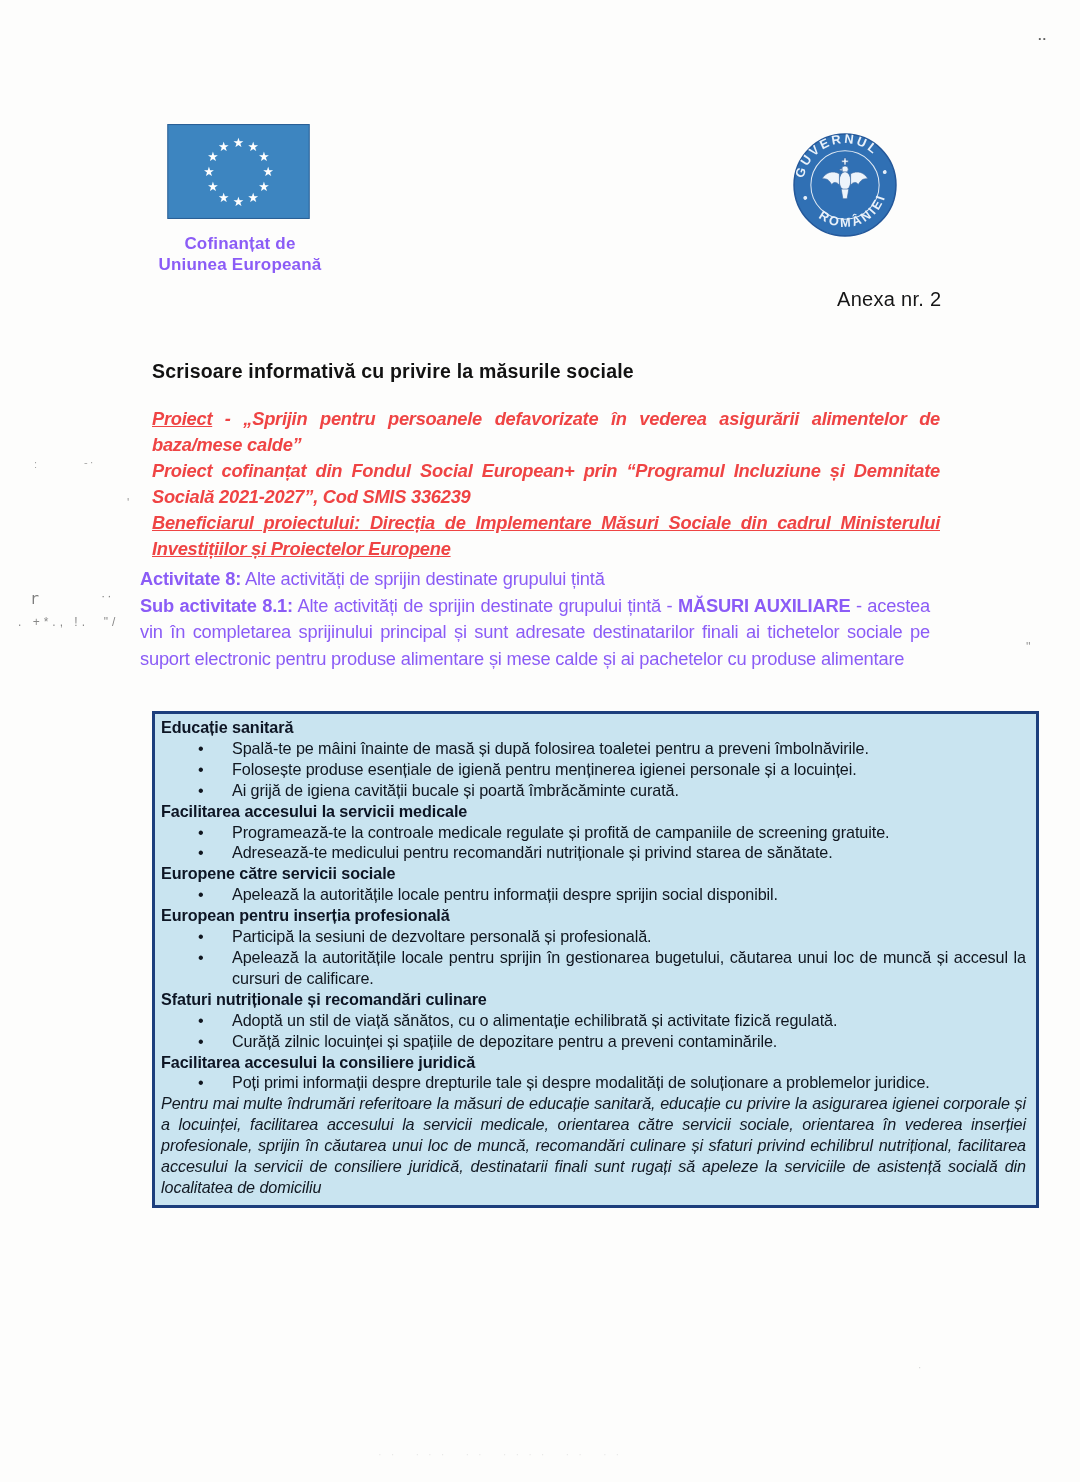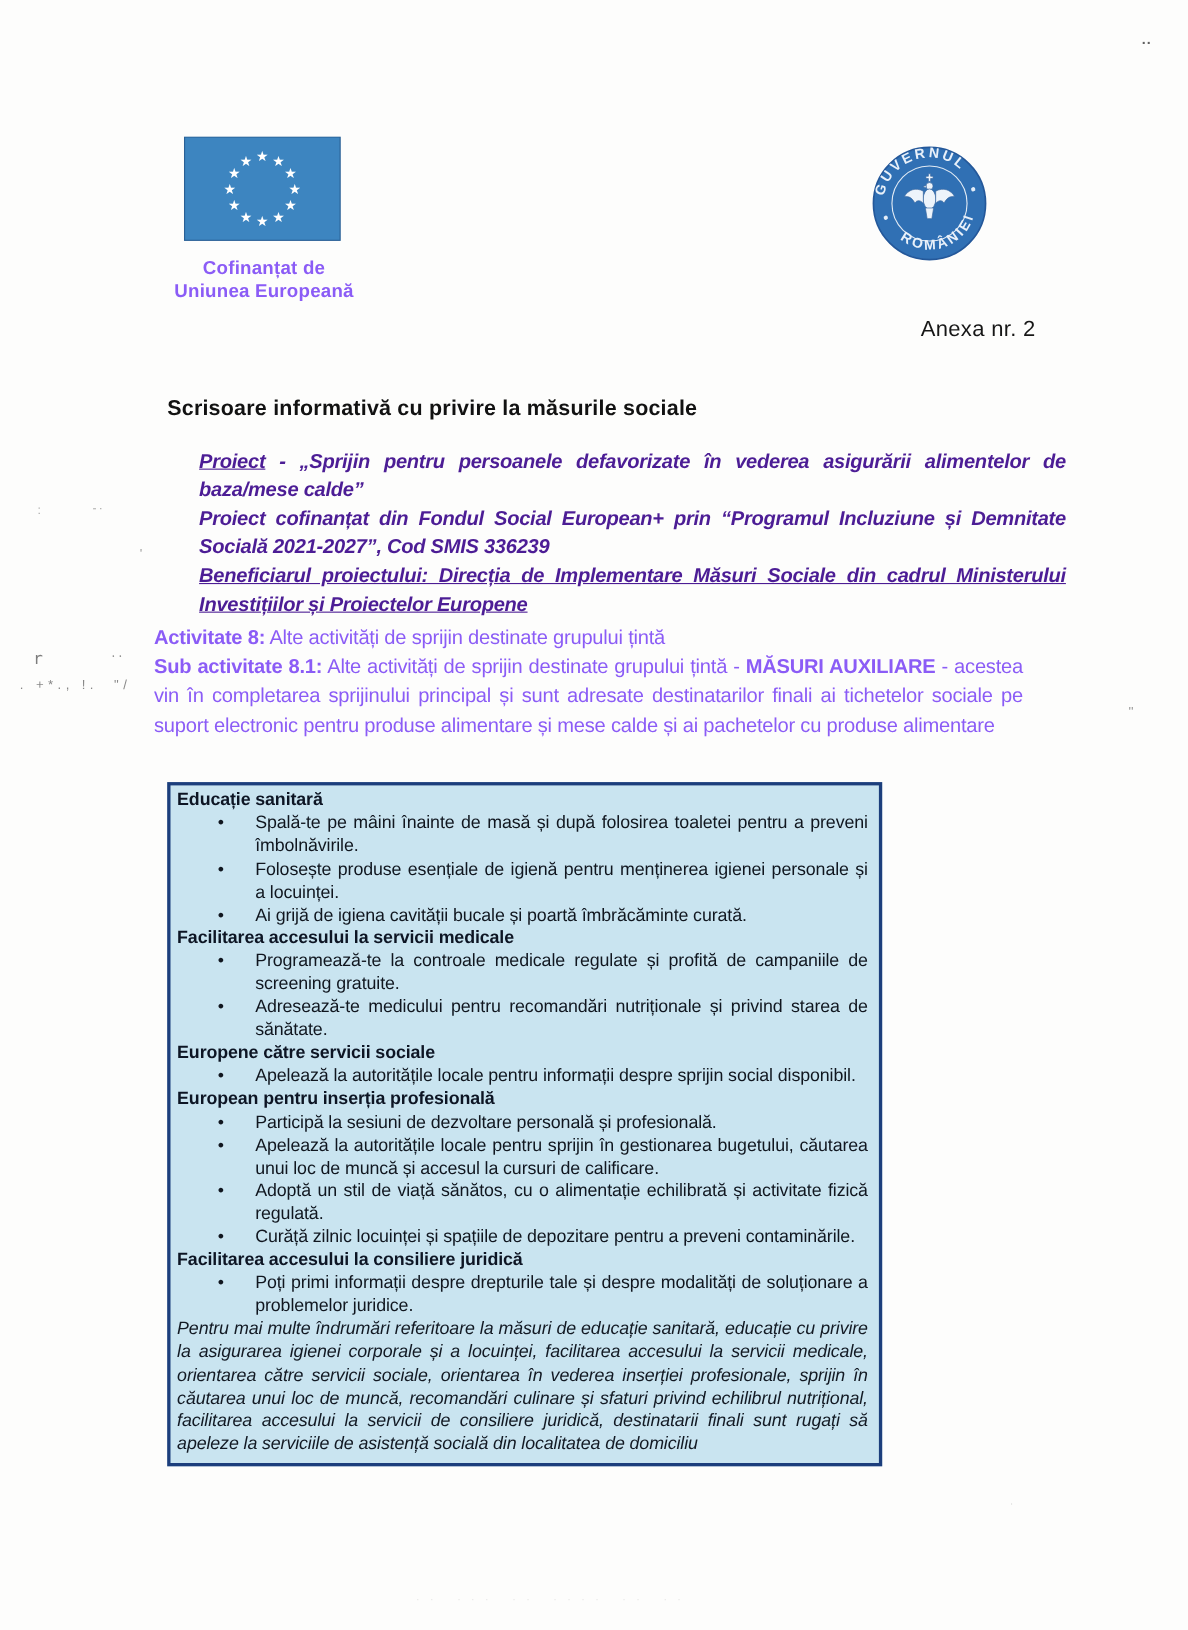--- a/index.html
+++ b/index.html
@@ -20,34 +20,34 @@
   .anexa{position:absolute;left:837px;top:288px;font-size:20px;color:#161616;letter-spacing:.3px;}
   
   .doc-title{
     position:absolute;left:152px;top:360px;width:788px;
     font-weight:bold;font-size:19.5px;color:#121212;letter-spacing:.2px;
   }
   
   .project-block{
     position:absolute;left:152px;top:406px;width:788px;
     font-size:18.3px;line-height:26px;font-weight:bold;font-style:italic;
-    text-align:justify;color:#4c1d95;letter-spacing:-.25px;margin-left:29px;
+    text-align:justify;color:#ef4444;letter-spacing:-.25px;
   }
   .project-block p{margin:0;}
   .u{text-decoration:underline;}
   
   .activity-block{
     position:absolute;left:140px;top:566px;width:790px;
     font-size:18.3px;line-height:26.5px;color:#8b5cf6;text-align:justify;letter-spacing:-.2px;
   }
   .activity-block p{margin:0;}
   .b{font-weight:bold;}
   
   .info-box{
-    position:absolute;left:152px;top:711px;width:650px;box-sizing:border-box;
+    position:absolute;left:152px;top:711px;width:887px;box-sizing:border-box;
     border:3px solid #1c3e7c;background:#c9e4f0;
     padding:3px 10px 7px 6px;
     font-size:16.2px;line-height:20.9px;color:#10161f;letter-spacing:-.1px;
   }
   .box-heading{font-weight:bold;color:#0d1524;}
   .bullet-row{display:flex;}
   .bullet-dot{flex:0 0 71px;box-sizing:border-box;padding-left:37px;text-align:left;color:#10161f;}
   .bullet-text{flex:1;text-align:justify;}
   .closing{font-style:italic;text-align:justify;color:#121923;}
   
@@ -168,20 +168,21 @@
     <div class="box-heading">European pentru inserția profesională</div>
     <div class="bullet-row">
         <span class="bullet-dot">•</span>
         <div class="bullet-text">Participă la sesiuni de dezvoltare personală și profesională.</div>
       </div>
     <div class="bullet-row">
         <span class="bullet-dot">•</span>
         <div class="bullet-text">Apelează la autoritățile locale pentru sprijin în gestionarea bugetului, căutarea unui loc de muncă și accesul la cursuri de calificare.</div>
       </div>
 
+    <div class="box-heading">Sfaturi nutriționale și recomandări culinare</div>
     <div class="bullet-row">
         <span class="bullet-dot">•</span>
         <div class="bullet-text">Adoptă un stil de viață sănătos, cu o alimentație echilibrată și activitate fizică regulată.</div>
       </div>
     <div class="bullet-row">
         <span class="bullet-dot">•</span>
         <div class="bullet-text">Curăță zilnic locuinței și spațiile de depozitare pentru a preveni contaminările.</div>
       </div>
 
     <div class="box-heading">Facilitarea accesului la consiliere juridică</div>

